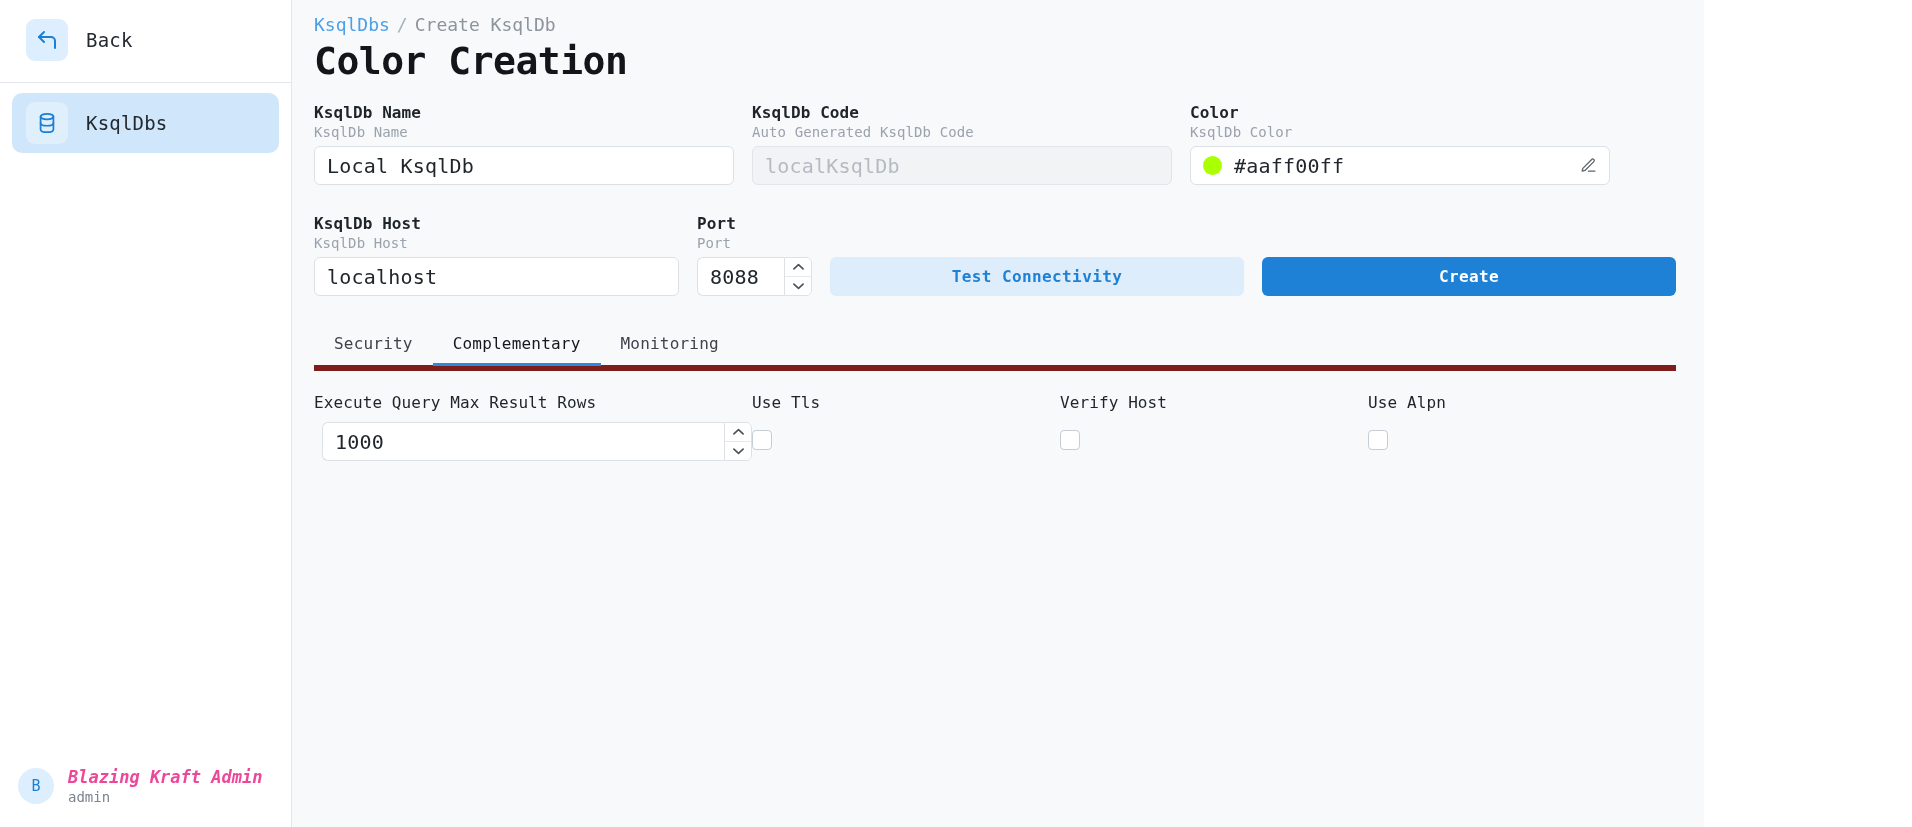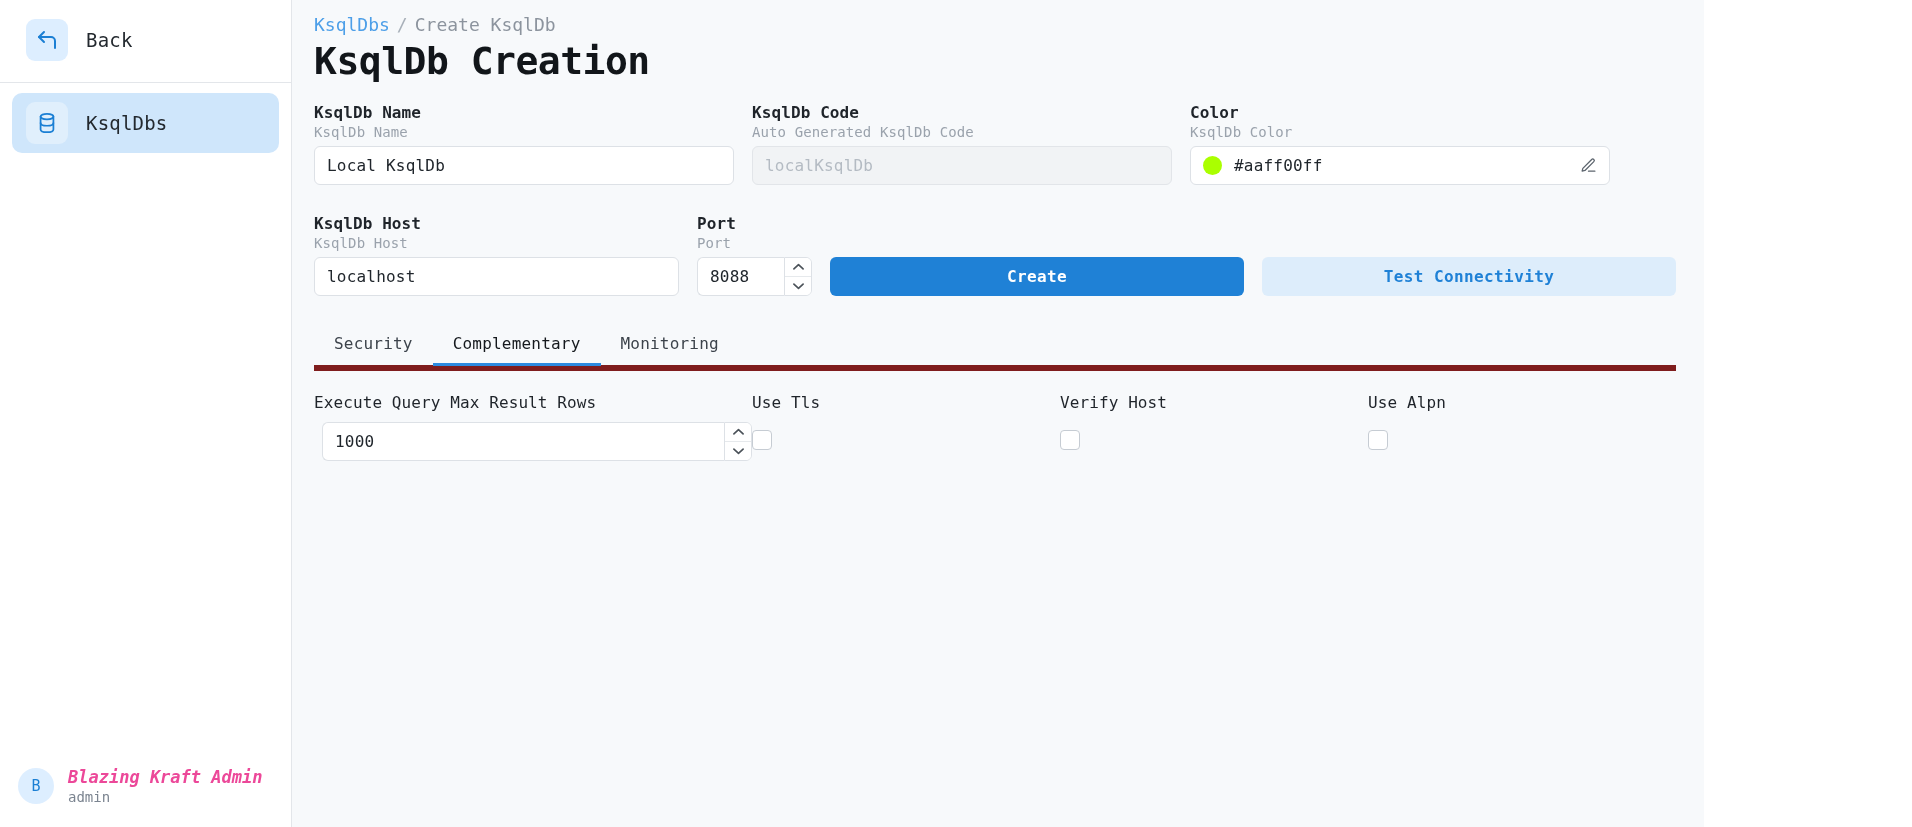--- a/index.html
+++ b/index.html
@@ -153,21 +153,21 @@
     letter-spacing: 0.1px;
   }
   .input {
     height: 39px;
     border: 1px solid #dde1e6;
     border-radius: 6px;
     background: #ffffff;
     display: flex;
     align-items: center;
     padding: 0 12px;
-    font-size: 16px;
+    font-size: 20px;
     color: #20262c;
     letter-spacing: 0.2px;
   }
   .input.disabled {
     background: #f1f3f5;
     color: #b4bbc3;
     border-color: #e2e5e9;
   }
 
   .w-name { width: 420px; }
@@ -340,21 +340,21 @@
   </aside>
 
   <main class="main">
 
     <div class="breadcrumb">
       <span class="crumb-link">KsqlDbs</span>
       <span class="crumb-sep">/</span>
       <span class="crumb-current">Create KsqlDb</span>
     </div>
 
-    <h1 class="page-title">KsqlDb Creation</h1>
+    <h1 class="page-title">Color Creation</h1>
 
     <div class="row">
 
       <div class="field">
         <span class="field-label">KsqlDb Name</span>
         <span class="field-sub">KsqlDb Name</span>
         <div class="input w-name">Local KsqlDb</div>
       </div>
 
       <div class="field">
@@ -401,22 +401,22 @@
             </span>
             <span class="sb">
               <svg width="11" height="8" viewBox="0 0 12 8" fill="none" stroke="currentColor" stroke-width="1.8" stroke-linecap="round" stroke-linejoin="round">
                   <polyline points="1 2 6 6.5 11 2"></polyline>
                 </svg>
             </span>
           </div>
         </div>
       </div>
 
+      <button class="btn btn-secondary">Test Connectivity</button>
       <button class="btn btn-primary">Create</button>
-      <button class="btn btn-secondary">Test Connectivity</button>
 
     </div>
 
     <div class="tabs">
       <div class="tab">Security</div>
       <div class="tab active">Complementary</div>
       <div class="tab">Monitoring</div>
     </div>
 
     <div class="panel">

